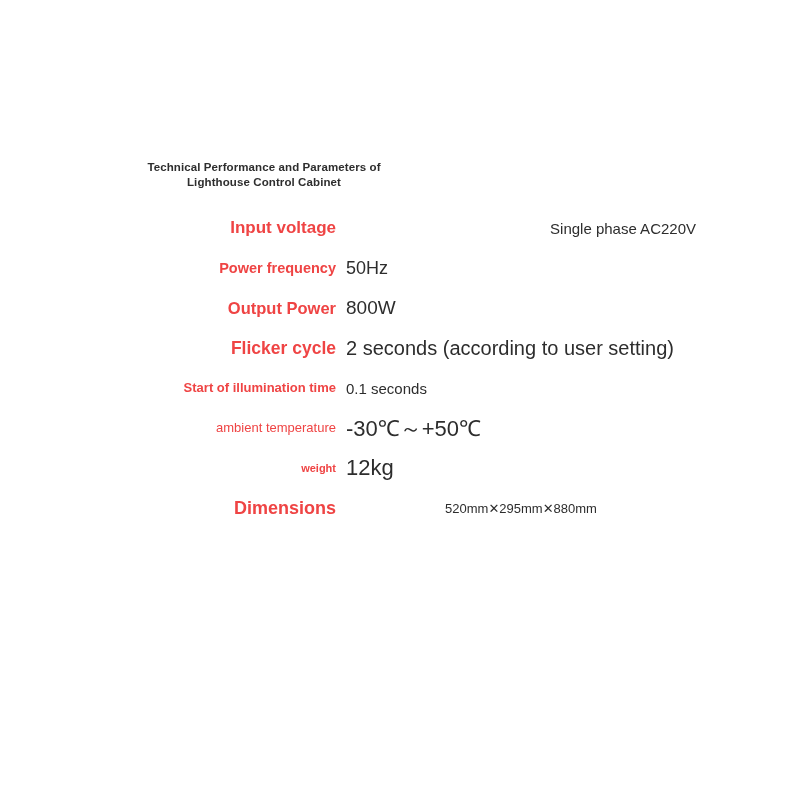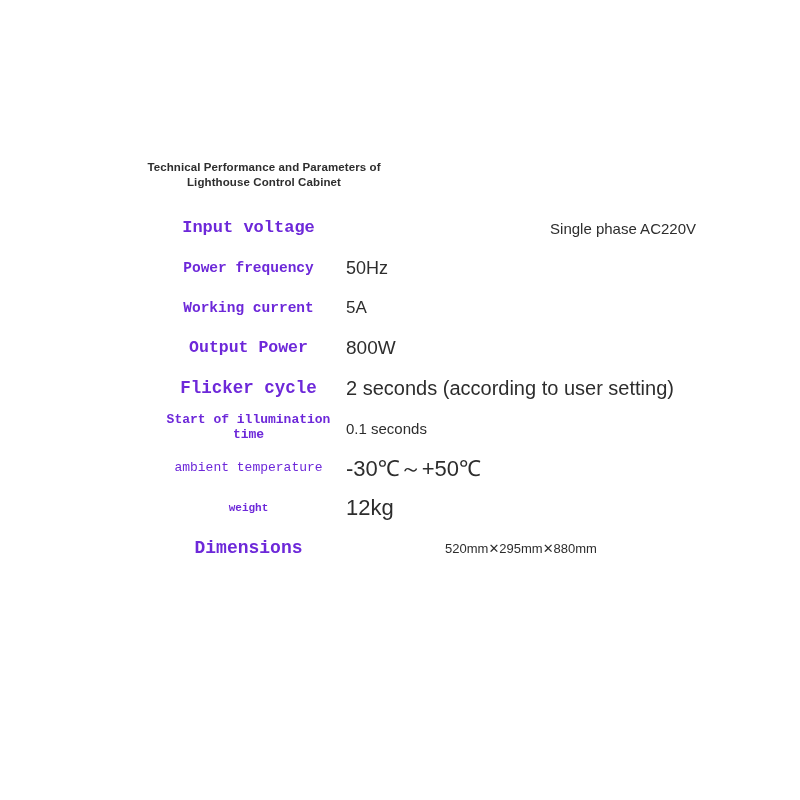--- a/index.html
+++ b/index.html
@@ -38,26 +38,25 @@
   .spec-table {
     width: 100%;
     border-collapse: collapse;
   }
   .spec-table tr {
     height: 40px;
   }
   .spec-label {
     width: 175px;
     padding: 0 10px 0 25px;
-    text-align: center;
+    text-align: right;
     vertical-align: middle;
-    color: #6d28d9;
+    color: #ef4444;
     font-weight: 600;
     line-height: 1.15;
-    font-family: Liberation Mono, monospace;
   }
   .spec-value {
     padding: 0 0 0 0;
     text-align: left;
     vertical-align: middle;
     color: #2d2d2d;
     font-weight: 500;
     white-space: nowrap;
   }
   
@@ -91,24 +90,20 @@
     <table class="spec-table">
       <tbody>
         <tr class="r0">
           <td class="spec-label">Input voltage</td>
           <td class="spec-value">Single phase AC220V</td>
         </tr>
         <tr class="r1">
           <td class="spec-label">Power frequency</td>
           <td class="spec-value">50Hz</td>
         </tr>
-        <tr class="r2">
-          <td class="spec-label">Working current</td>
-          <td class="spec-value">5A</td>
-        </tr>
         <tr class="r3">
           <td class="spec-label">Output Power</td>
           <td class="spec-value">800W</td>
         </tr>
         <tr class="r4">
           <td class="spec-label">Flicker cycle</td>
           <td class="spec-value">2 seconds (according to user setting)</td>
         </tr>
         <tr class="r5">
           <td class="spec-label">Start of illumination time</td>

